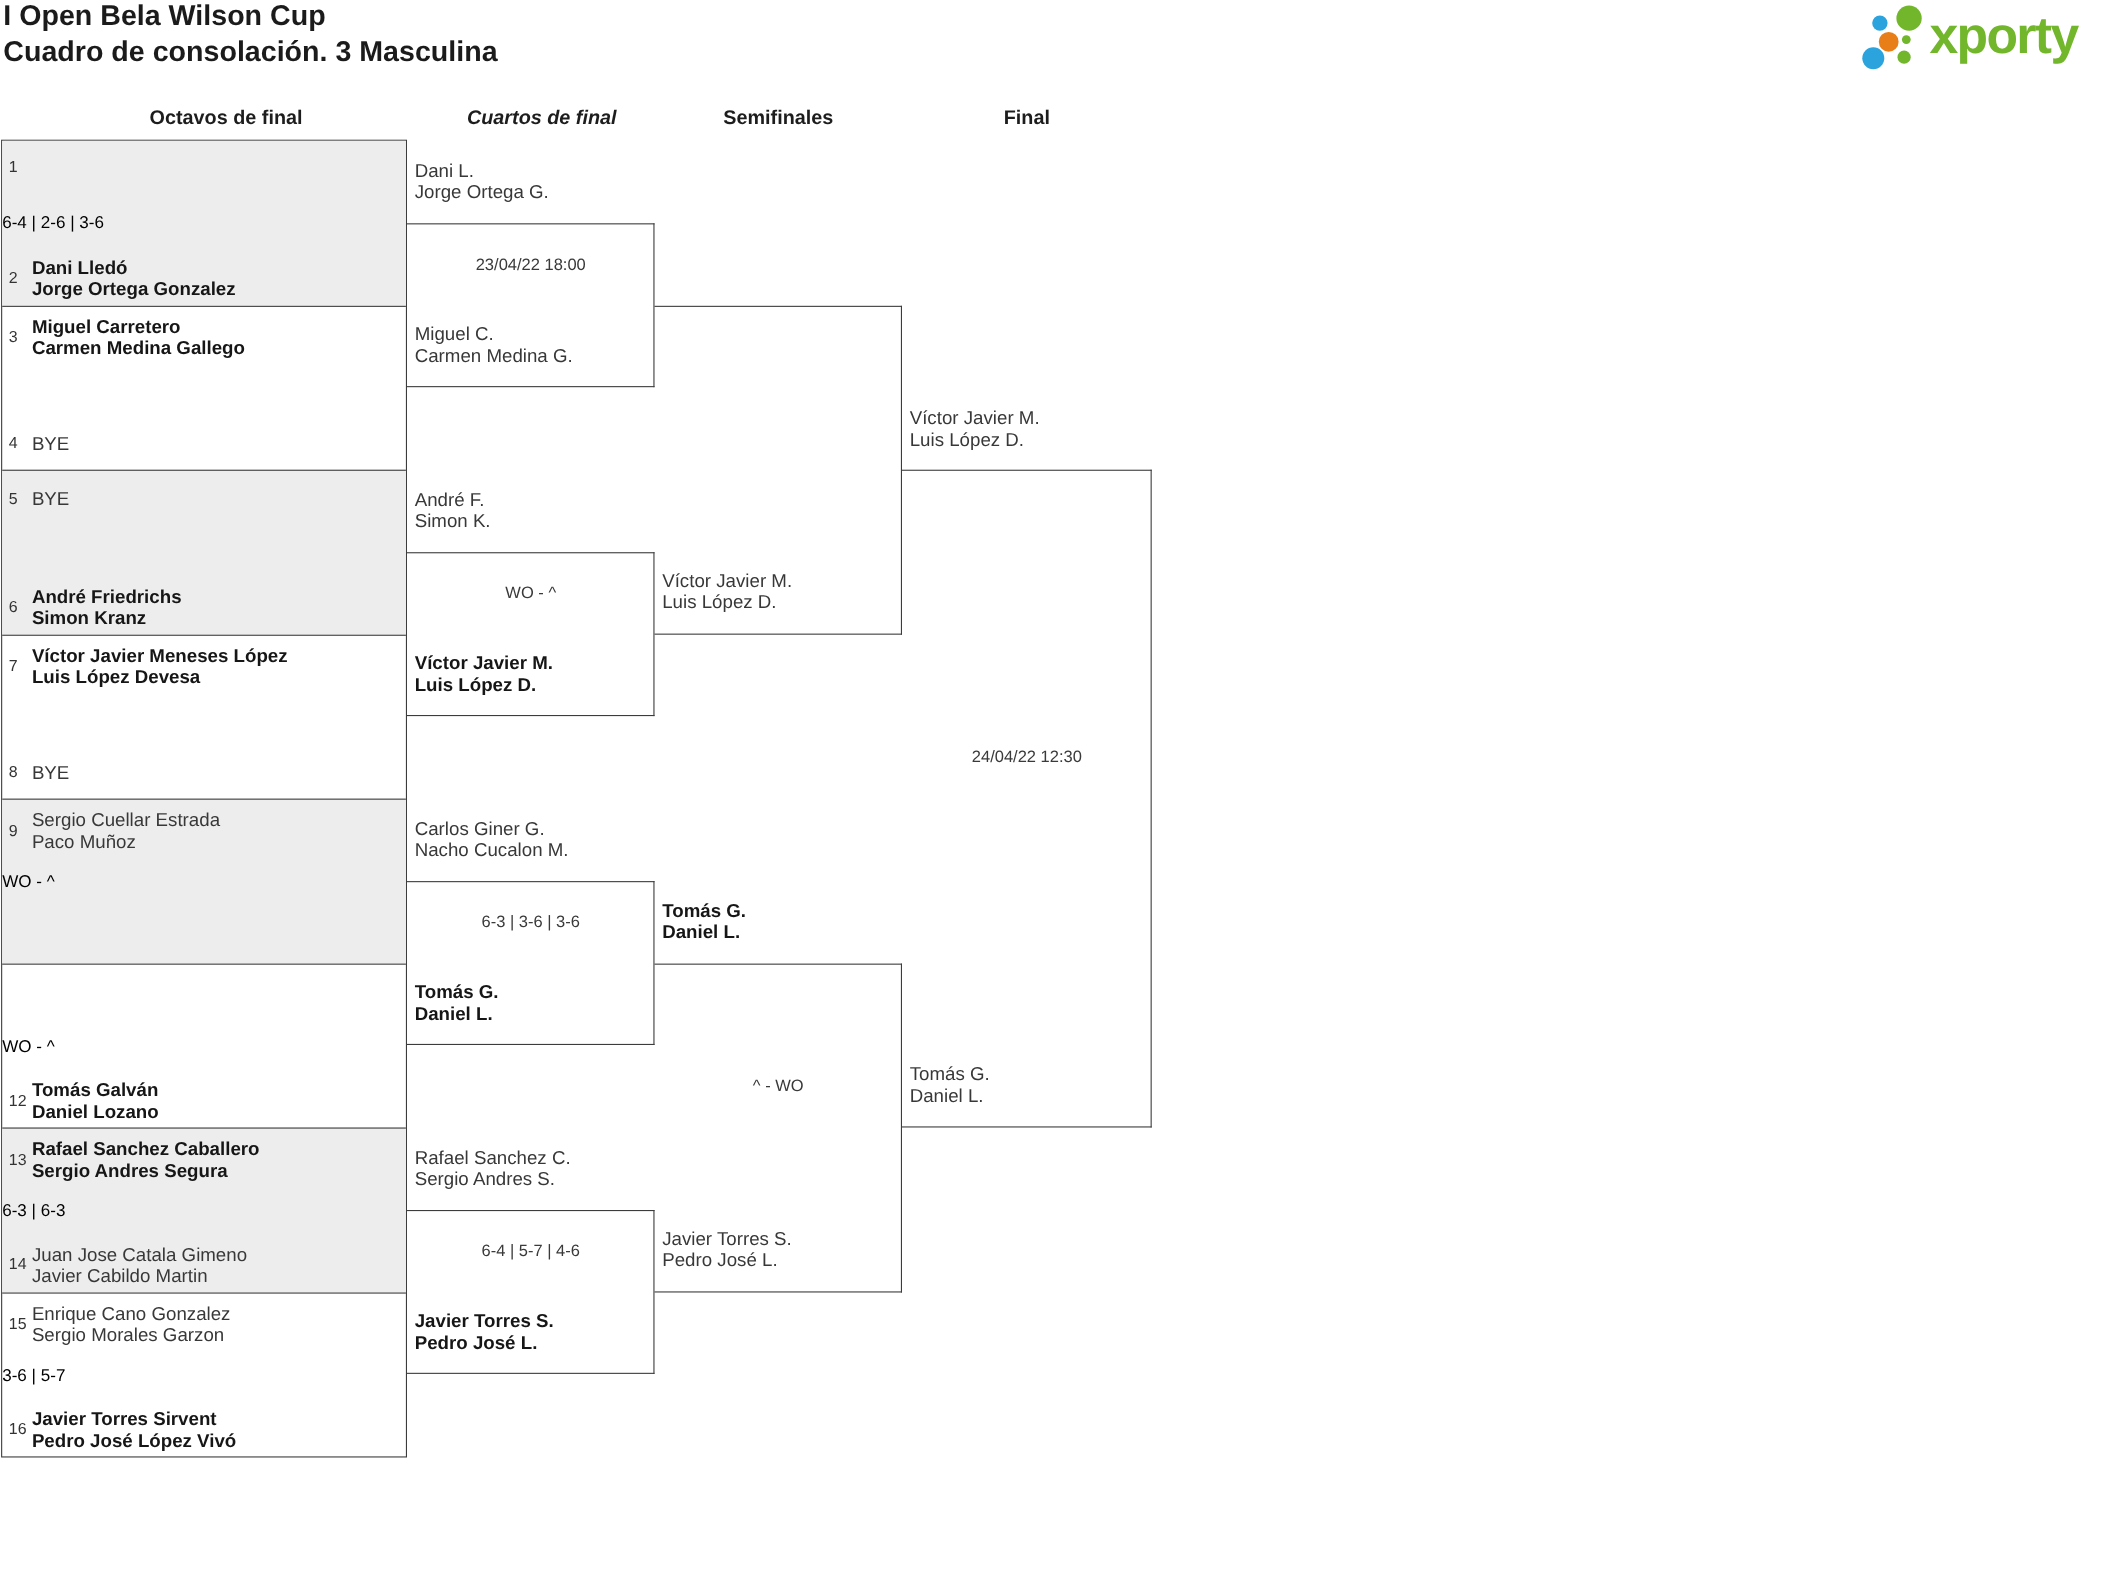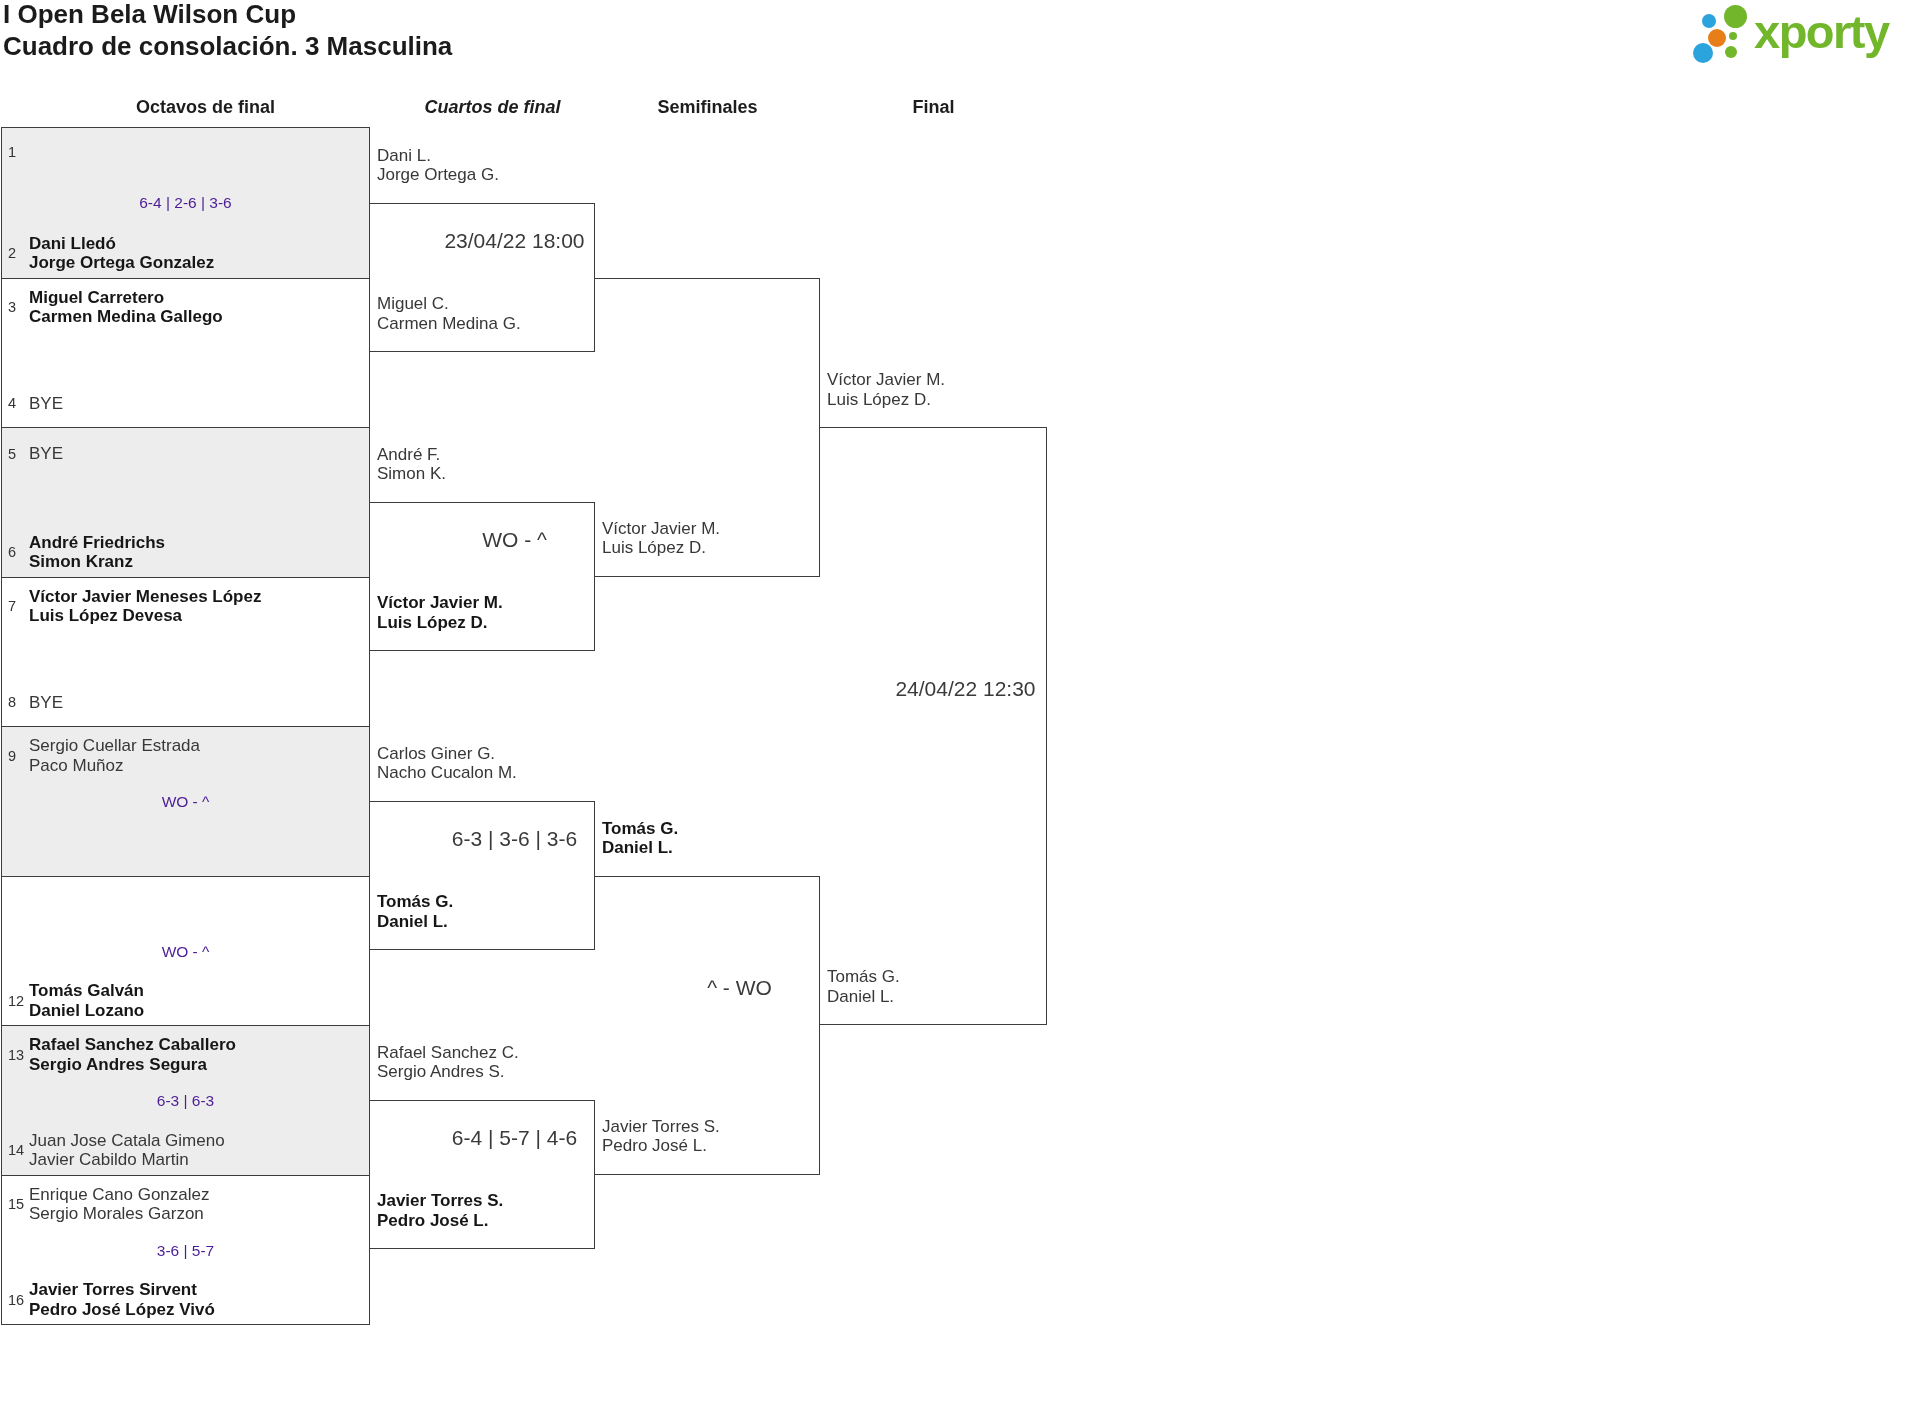--- a/index.html
+++ b/index.html
@@ -15,28 +15,28 @@
   .oct-match.bt{border-top:1px solid #3c3c3c;}
   .oct-match.alt{background:#ededed;}
   .team-row{position:absolute;left:0;right:0;display:flex;align-items:center;}
   .team-row.pos-a{top:9px;}
   .team-row.pos-b{bottom:5px;}
   .team-row.pos-a.single{top:16px;}
   .team-row.pos-b.single{bottom:14px;}
   .seed-num{flex:none;width:21px;padding-left:6px;font-size:14.5px;color:#333;}
   .team-names{font-size:17px;line-height:19.5px;color:#383838;}
   .winner .team-names{font-weight:700;color:#161616;}
-  .oct-score{position:absolute;left:0;right:0;top:65px;text-align:center;
-             font-size:15.5px;color:#4c1d95;line-height:19px;}
+  .oct-score{position:absolute;left:0;right:0;top:65px;
+             font-size:15.5px;color:#000000;line-height:19px;}
   
   .rbox{position:absolute;box-sizing:border-box;border:1px solid #3c3c3c;border-left:none;background:transparent;}
   .rlabel{position:absolute;transform:translateY(-100%);font-size:17px;line-height:19.5px;color:#383838;}
   .rlabel.winner{font-weight:700;color:#161616;}
   .rlabel div{white-space:nowrap;}
-  .rcenter{position:absolute;text-align:center;font-size:21px;line-height:20px;color:#3a3a3a;padding-left:32px;}
+  .rcenter{position:absolute;text-align:center;font-size:15px;line-height:20px;color:#3a3a3a;}
   
   .logo{position:absolute;left:1690px;top:0;width:228px;height:72px;cursor:pointer;}
   .logo-dots{position:absolute;left:0;top:0;width:66px;height:66px;}
   .dot{position:absolute;border-radius:50%;}
   .logo-text{position:absolute;left:64px;top:4px;font-size:47px;font-weight:700;
              letter-spacing:-1.5px;line-height:56px;}
 </style>
 </head>
 <body>
 

